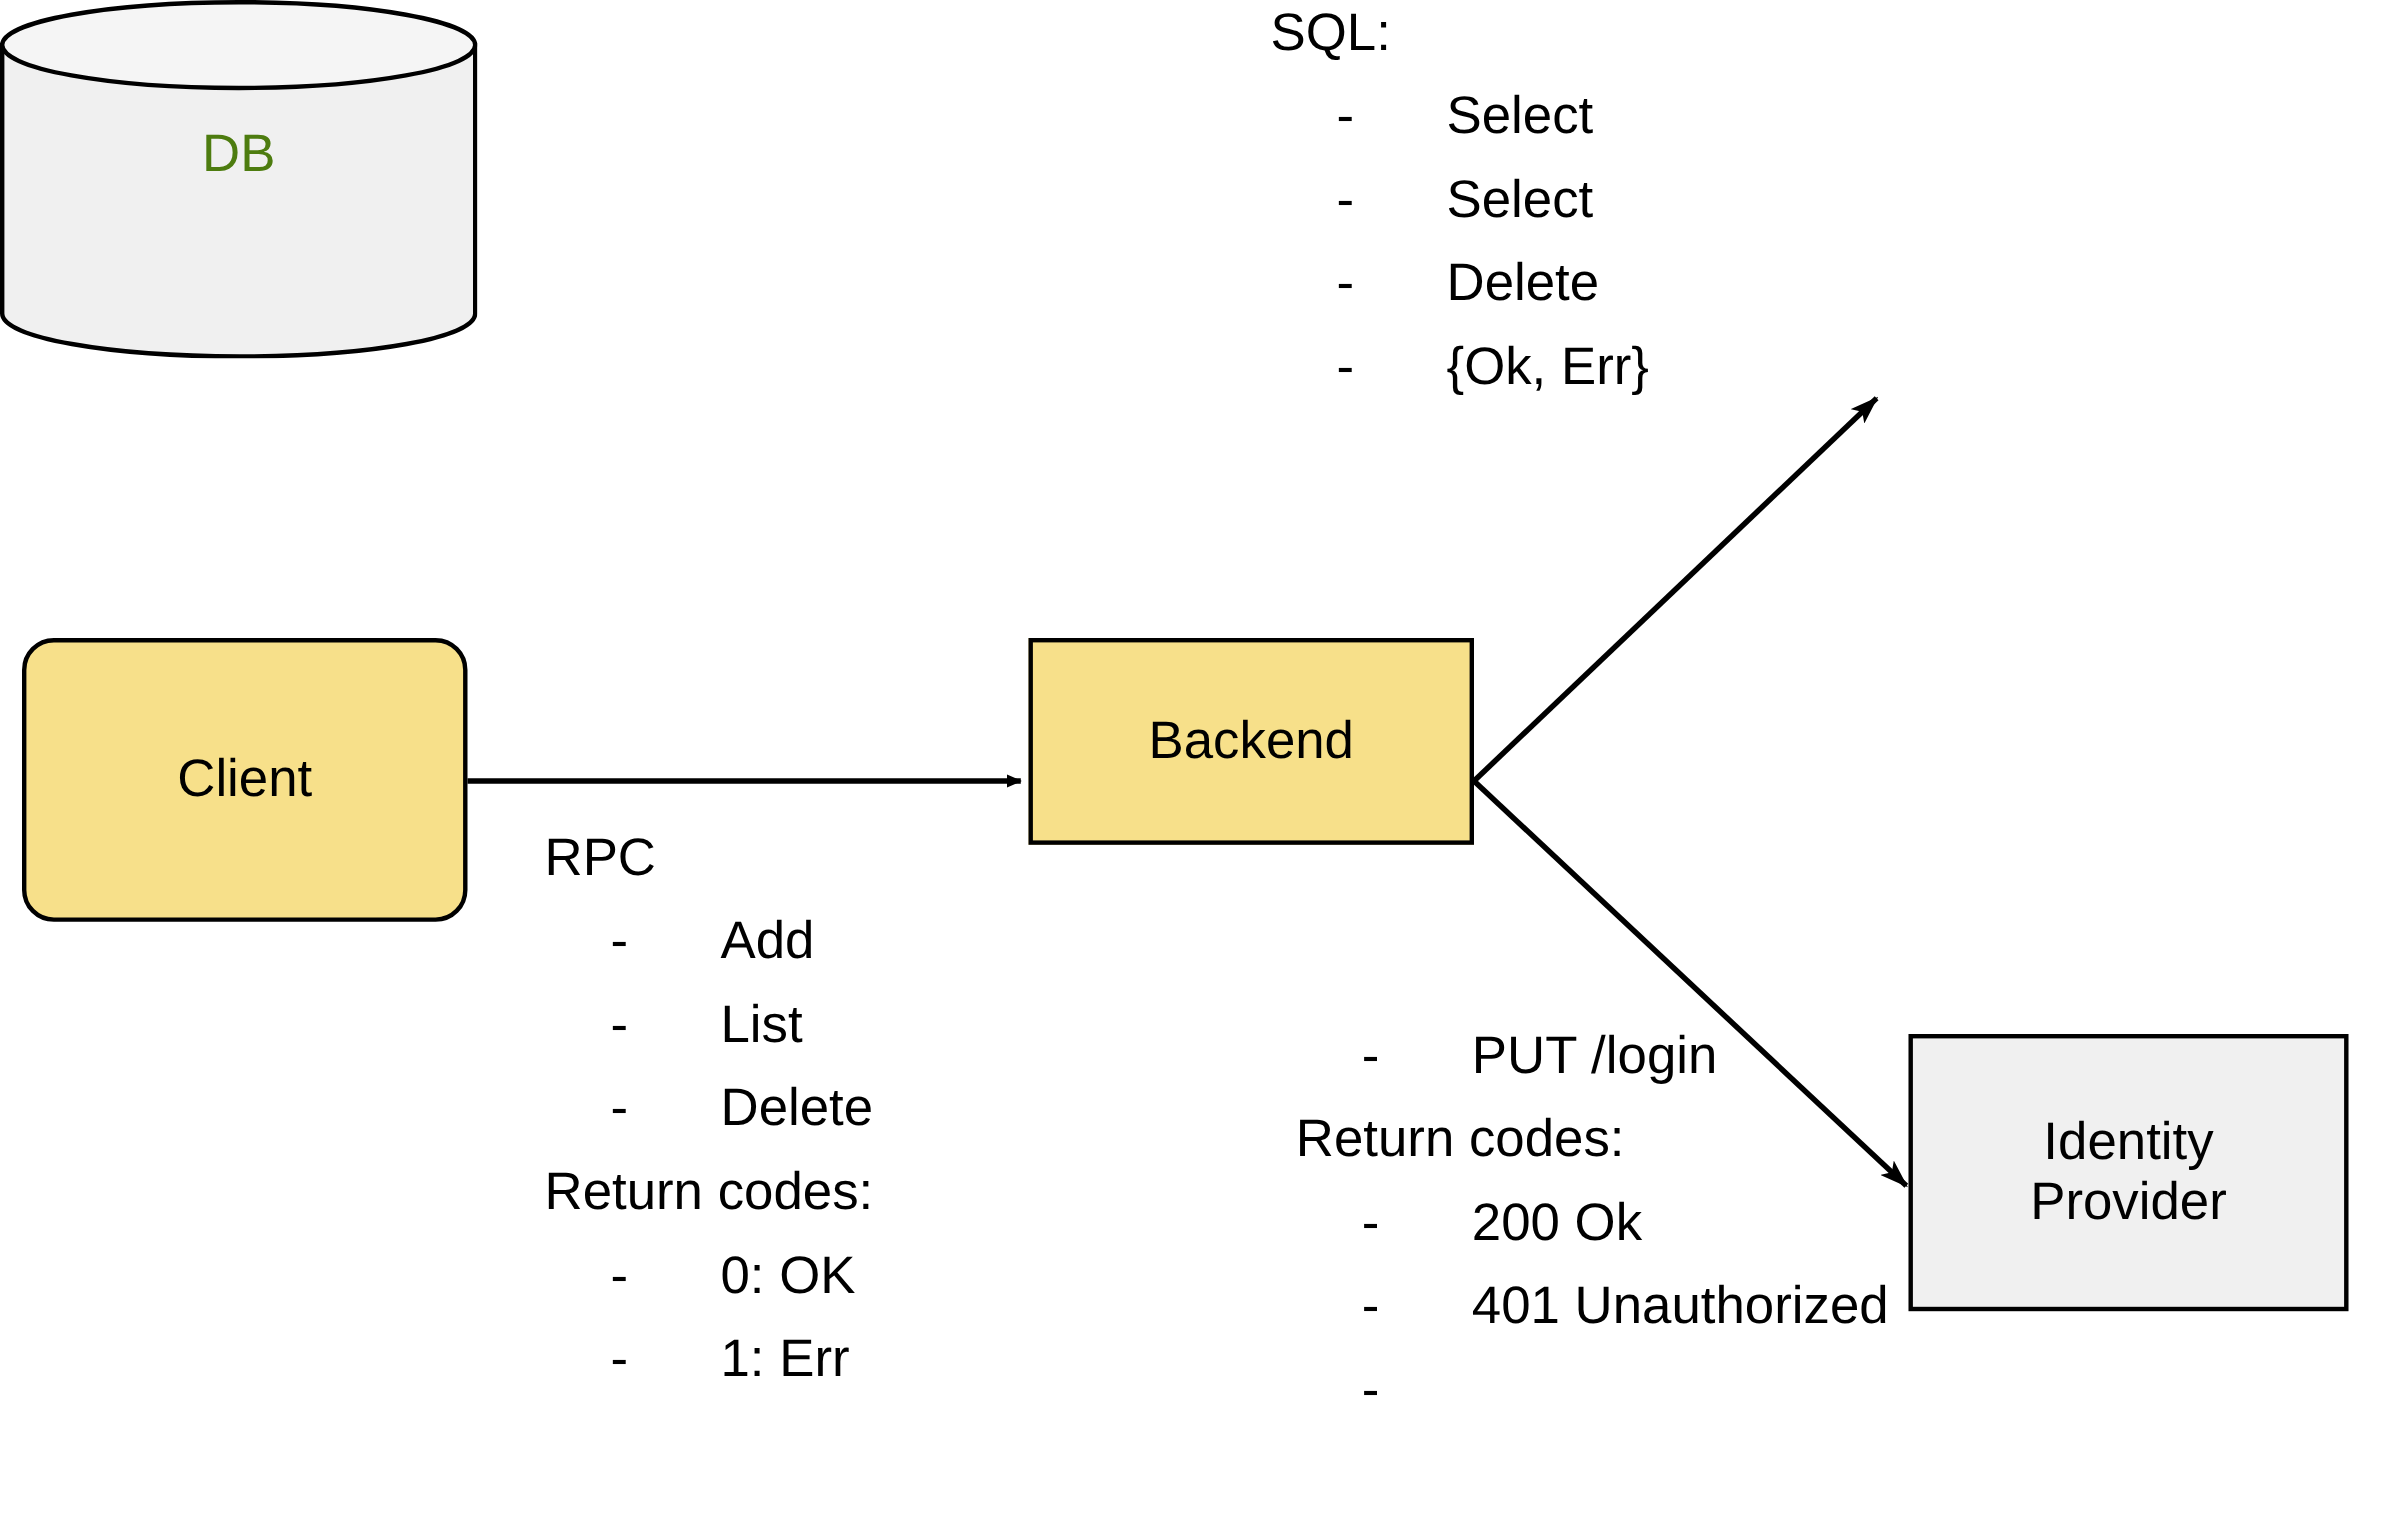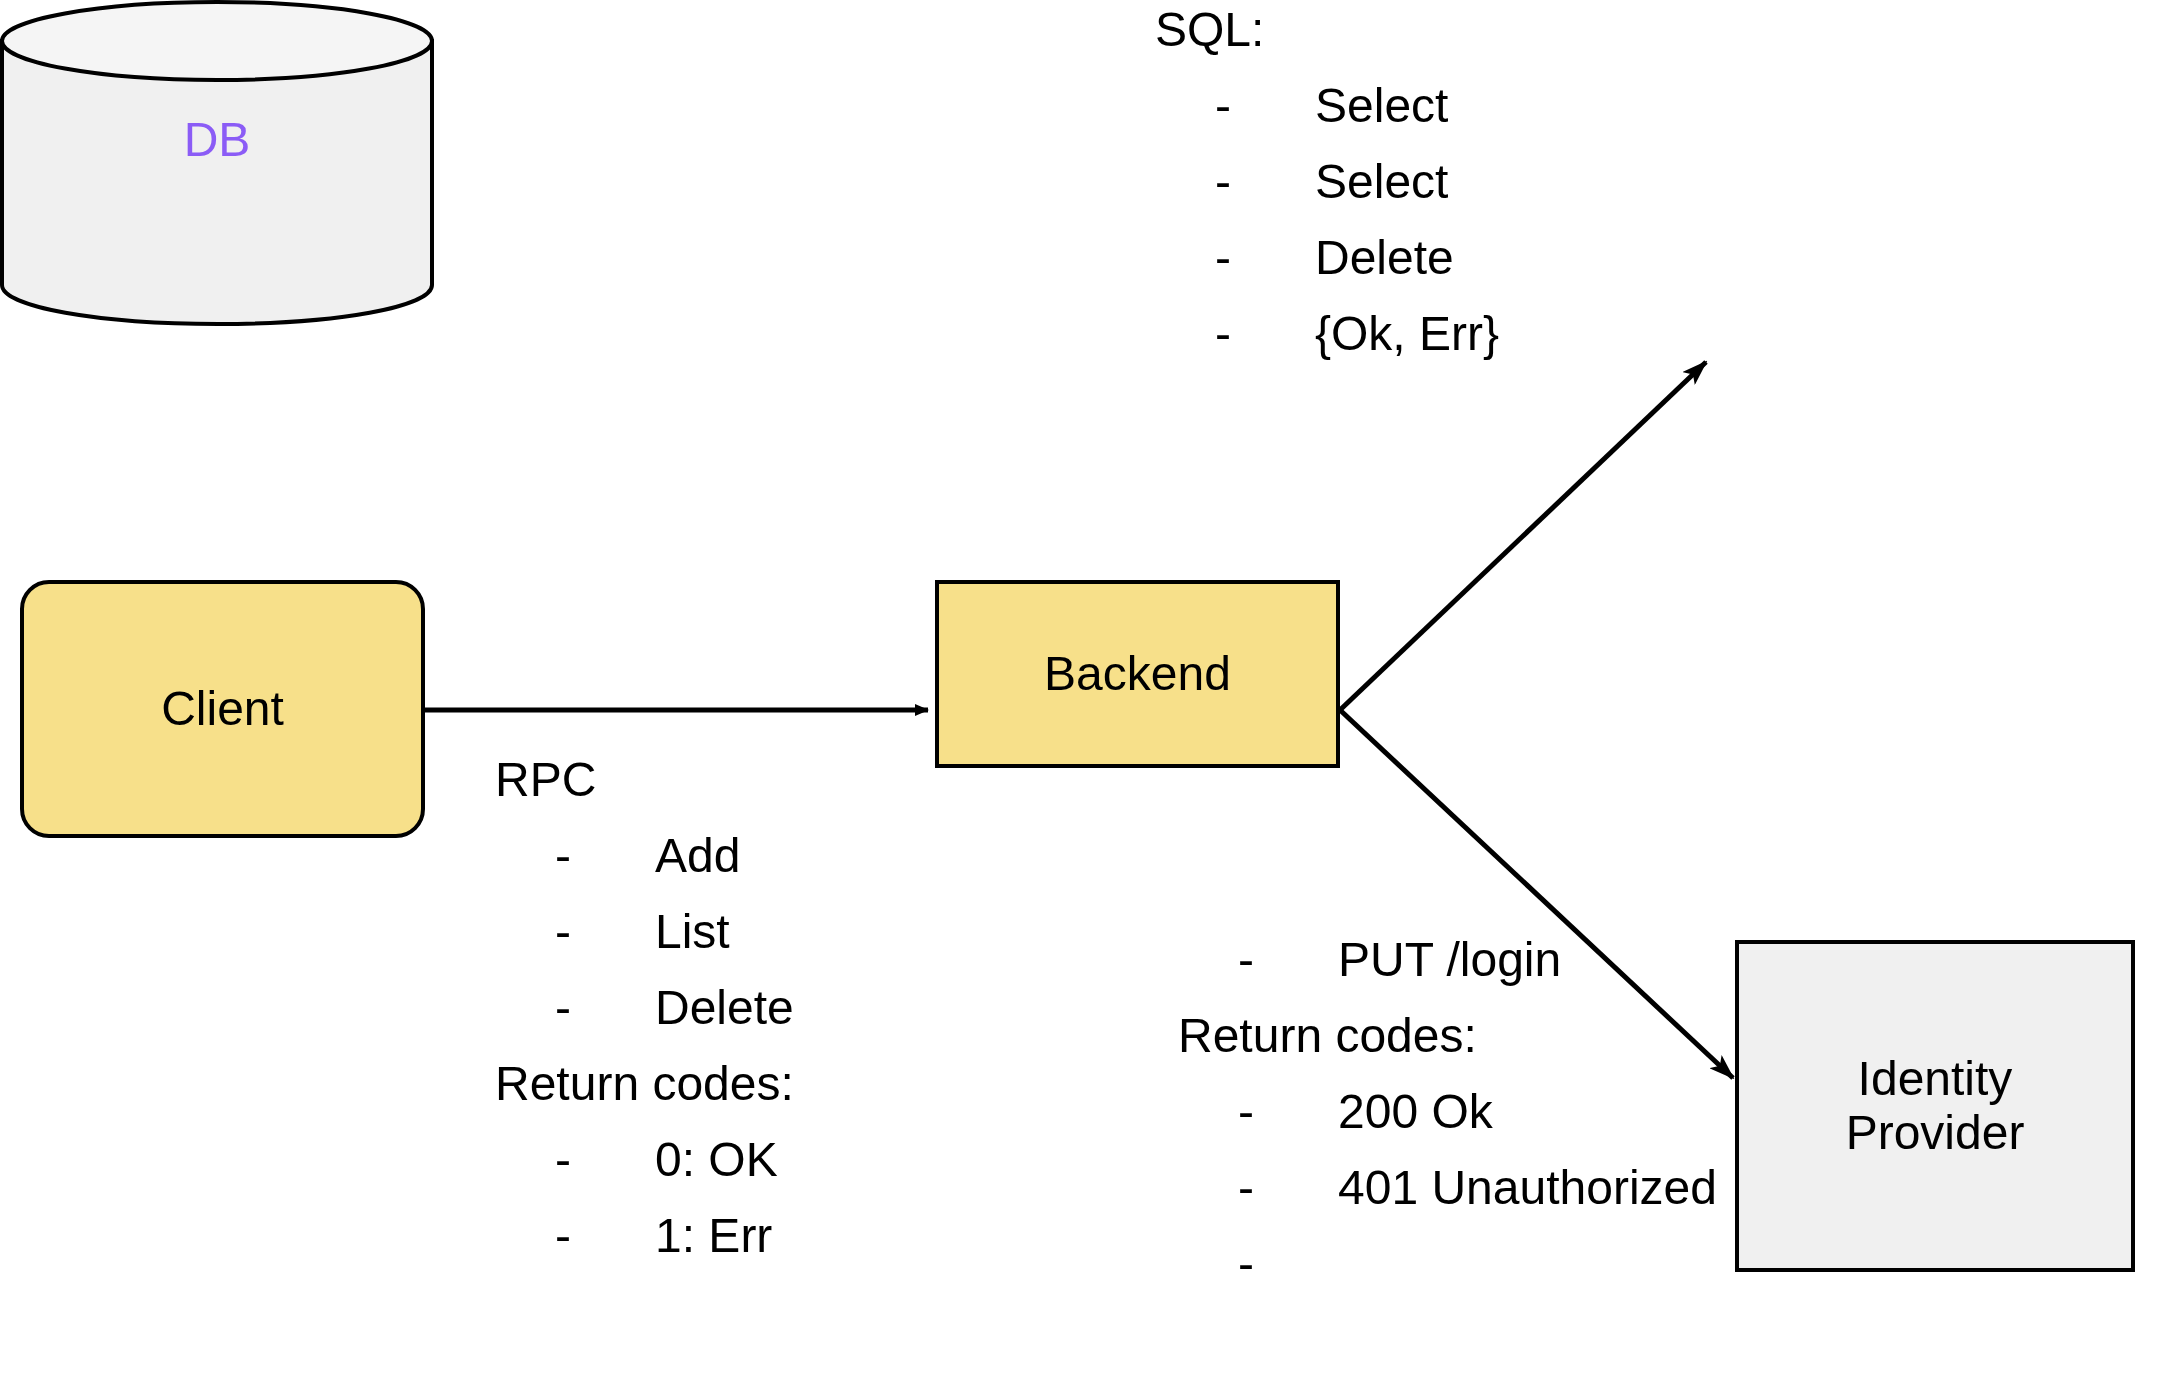--- a/index.html
+++ b/index.html
@@ -30,21 +30,21 @@
     z-index: 3;
   }
   .node-rect {
     border: 4px solid #000000;
   }
   .node-rect.fill-yellow { background: #F7E08A; }
   .node-rect.fill-gray   { background: #F0F0F0; }
 
   #client-node   { left: 20px;   top: 580px;  width: 405px; height: 258px; border-radius: 29px; }
   #backend-node  { left: 935px;  top: 580px;  width: 405px; height: 188px; }
-  #idp-node      { left: 1735px; top: 940px;  width: 400px; height: 332px; }
+  #idp-node      { left: 1735px; top: 940px;  width: 400px; height: 252px; }
 
   
   #db-node {
     left: 1706px;
     top: 191px;
     width: 434px;
     height: 326px;
     z-index: 3;
   }
   #db-node .cyl-svg {
@@ -53,21 +53,21 @@
     width: 434px;
     height: 326px;
   }
   #db-node .cyl-label {
     position: absolute;
     left: 0;
     top: 112px;
     width: 434px;
     text-align: center;
     font-size: 48px;
-    color: #8b5cf6;
+    color: #4d7c0f;
   }
 
   
   #edges {
     position: absolute;
     left: 0; top: 0;
     width: 2178px;
     height: 1398px;
     z-index: 2;
     pointer-events: none;

